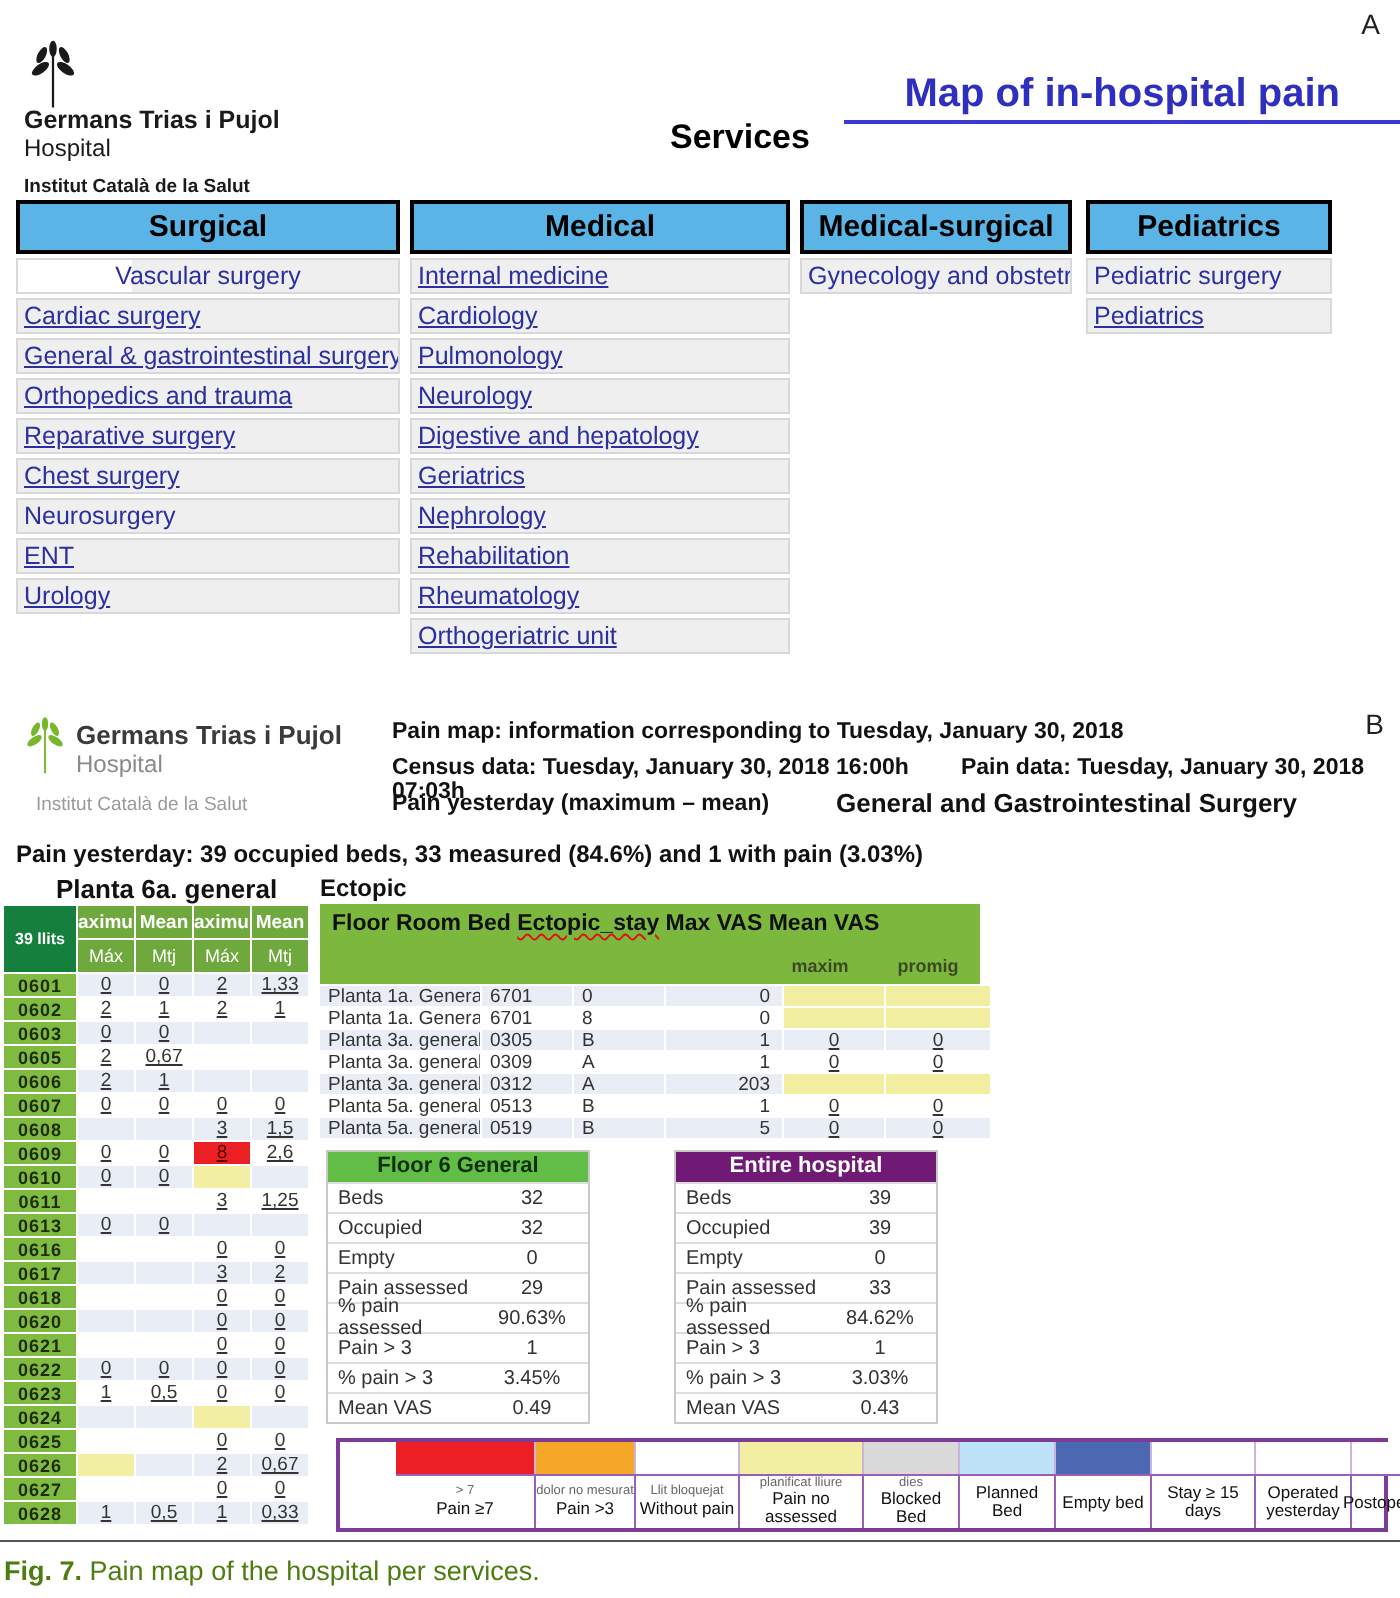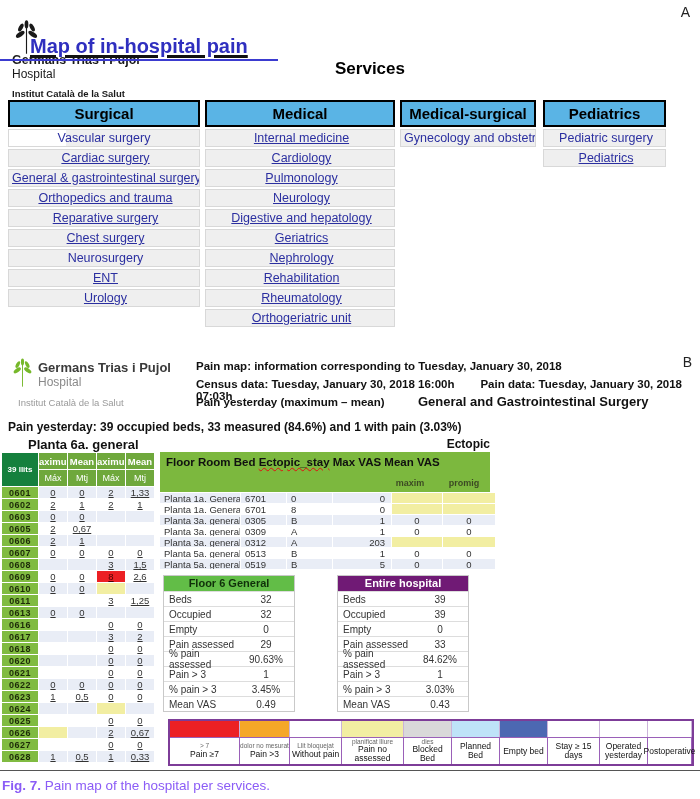--- a/index.html
+++ b/index.html
@@ -18,37 +18,37 @@
   .logo-a .nm{font-weight:bold;font-size:12.5px;margin-top:-2px;}
   .logo-a .hos{font-size:12px;}
   .logo-a .inst{font-weight:bold;font-size:9.5px;margin-top:7px;}
   .logo-b{left:12px;top:358px;width:180px;}
   .logo-b .plant{color:#76B82A;float:left;margin-right:5px;}
   .logo-b .nm{font-weight:bold;font-size:13px;color:#3a3a3a;padding-top:2px;}
   .logo-b .hos{font-size:12px;color:#8a8a8a;}
   .logo-b .inst{clear:both;font-size:9.5px;color:#9a9a9a;padding-top:8px;margin-left:6px;}
 
   
-  .title-a{position:absolute;top:24px;left:0;width:100%;text-align:left;margin:0;text-decoration:underline;}
+  .title-a{position:absolute;top:24px;left:0;width:100%;text-align:right;margin:0;}
   .title-a span{color:#2F2FBF;font-size:20px;font-weight:bold;
                 border-bottom:2px solid #3B3BD0;padding:0 30px 2px;}
   .subtitle-a{position:absolute;top:59px;left:0;width:100%;text-align:center;margin:0;
               font-size:17px;font-weight:bold;color:#000;padding-left:20px;}
 
   
   #services{position:absolute;top:100px;left:8px;width:684px;height:240px;}
   .svc-col{position:absolute;top:0;}
   .svc-col-0{left:0;width:192px;}
   .svc-col-1{left:197px;width:190px;}
   .svc-col-2{left:392px;width:136px;}
   .svc-col-3{left:535px;width:123px;}
   .svc-head{background:#5AB4E5;height:23px;line-height:23px;text-align:center;
             font-weight:bold;font-size:15px;color:#000;border:2px solid #000000;}
   .svc-item{height:16px;line-height:16px;background:#EFEFEF;border:1px solid #d8d8d8;
-            margin-top:2px;padding-left:3px;font-size:12.5px;white-space:nowrap;overflow:hidden;text-align:center;}
+            margin-top:2px;padding-left:3px;font-size:12.5px;white-space:nowrap;overflow:hidden;}
   .svc-item.center{text-align:center;padding-left:0;
             background:linear-gradient(to right,#fff 0,#fff 30%,#efefef 30%);}
   .link{color:#2B2FA0;}
   .u{text-decoration:underline;}
 
   
   .binfo{position:absolute;font-weight:bold;color:#111;}
   .info1{left:196px;top:360px;font-size:11.5px;}
   .info2{left:196px;top:378px;font-size:11.5px;}
   .info2 .gap{display:inline-block;width:26px;}
@@ -67,21 +67,21 @@
       white-space:nowrap;display:flex;align-items:center;justify-content:center;}
   .pl-sh{background:#6FA83C;color:#fff;font-size:9px;display:flex;align-items:center;justify-content:center;}
   .pl-bed{background:#80BB41;color:#1d2b08;font-weight:bold;font-size:9px;display:flex;
       align-items:center;justify-content:center;letter-spacing:.5px;}
   .pl-val{display:flex;align-items:center;justify-content:center;font-size:9.5px;color:#333;}
   .odd{background:#E9EDF6;}.even{background:#fff;}
   .hl-red{background:#EC2024;}.hl-red .u{color:#4d0303;}
   .hl-yellow{background:#F2EEA2;}
 
   
-  .ect-title{position:absolute;left:160px;top:437px;width:330px;text-align:right;
+  .ect-title{position:absolute;left:160px;top:437px;width:330px;text-align:left;
       font-size:12px;font-weight:bold;}
   .ect-head{position:absolute;left:160px;top:452px;width:330px;height:40px;background:#7CB83E;
       box-sizing:border-box;padding:4px 0 0 6px;font-size:11.5px;font-weight:bold;color:#101010;}
   .ect-mis{text-decoration-line:underline;text-decoration-style:wavy;
       text-decoration-color:#e01010;text-decoration-thickness:1px;}
   .ect-sub{position:absolute;top:26px;font-size:9px;font-weight:bold;color:#3c4a23;text-align:center;}
   .ect-sub-max{left:222px;width:56px;}
   .ect-sub-mean{left:278px;width:52px;}
   #ectopic-grid{position:absolute;left:160px;top:493px;display:grid;
       grid-template-columns:80px 45px 45px 58px 50px 52px;grid-auto-rows:10px;gap:1px;background:#fff;}
@@ -95,31 +95,31 @@
   .sum-head{height:15px;line-height:15px;text-align:center;font-weight:bold;font-size:11px;}
   .sum-head.green{background:#62BD47;color:#10300a;}
   .sum-head.red{background:#701a75;color:#fff;}
   .sum-row{display:flex;align-items:center;height:14px;border-top:1px solid #ddd;
       padding:0 4px 0 5px;font-size:10px;color:#333;}
   .sum-row .lbl{flex:1;}
   .sum-row .val{width:48px;text-align:center;}
 
   
   #legend{position:absolute;left:168px;top:719px;width:522px;border:2px solid #7D3C98;background:#fff;}
-  .leg-row{display:grid;}
+  .leg-row{display:grid;padding-left:28px;}
   .leg-sw{height:16px;border-right:1px solid #cbb3da;box-sizing:border-box;}
   .leg-cell{height:27px;border-right:1px solid #9A60B8;border-top:1px solid #9A60B8;
       box-sizing:border-box;display:flex;flex-direction:column;align-items:center;
       justify-content:center;text-align:center;line-height:1.05;}
   .leg-note{font-size:6.5px;color:#666;}
   .leg-label{font-size:8.5px;color:#111;}
 
   
   .caption{position:absolute;left:0;top:770px;width:100%;border-top:1px solid #555;
-      padding:7px 0 0 2px;font-size:13.5px;color:#8b5cf6;box-sizing:border-box;}
+      padding:7px 0 0 2px;font-size:13.5px;color:#4d7c0f;box-sizing:border-box;}
   .caption .fig{font-weight:bold;}
 </style>
 </head>
 <body>
 
 <div class="page">
 
   <div class="plabel" id="label-a">A</div>
   <div class="plabel" id="label-b">B</div>
 

